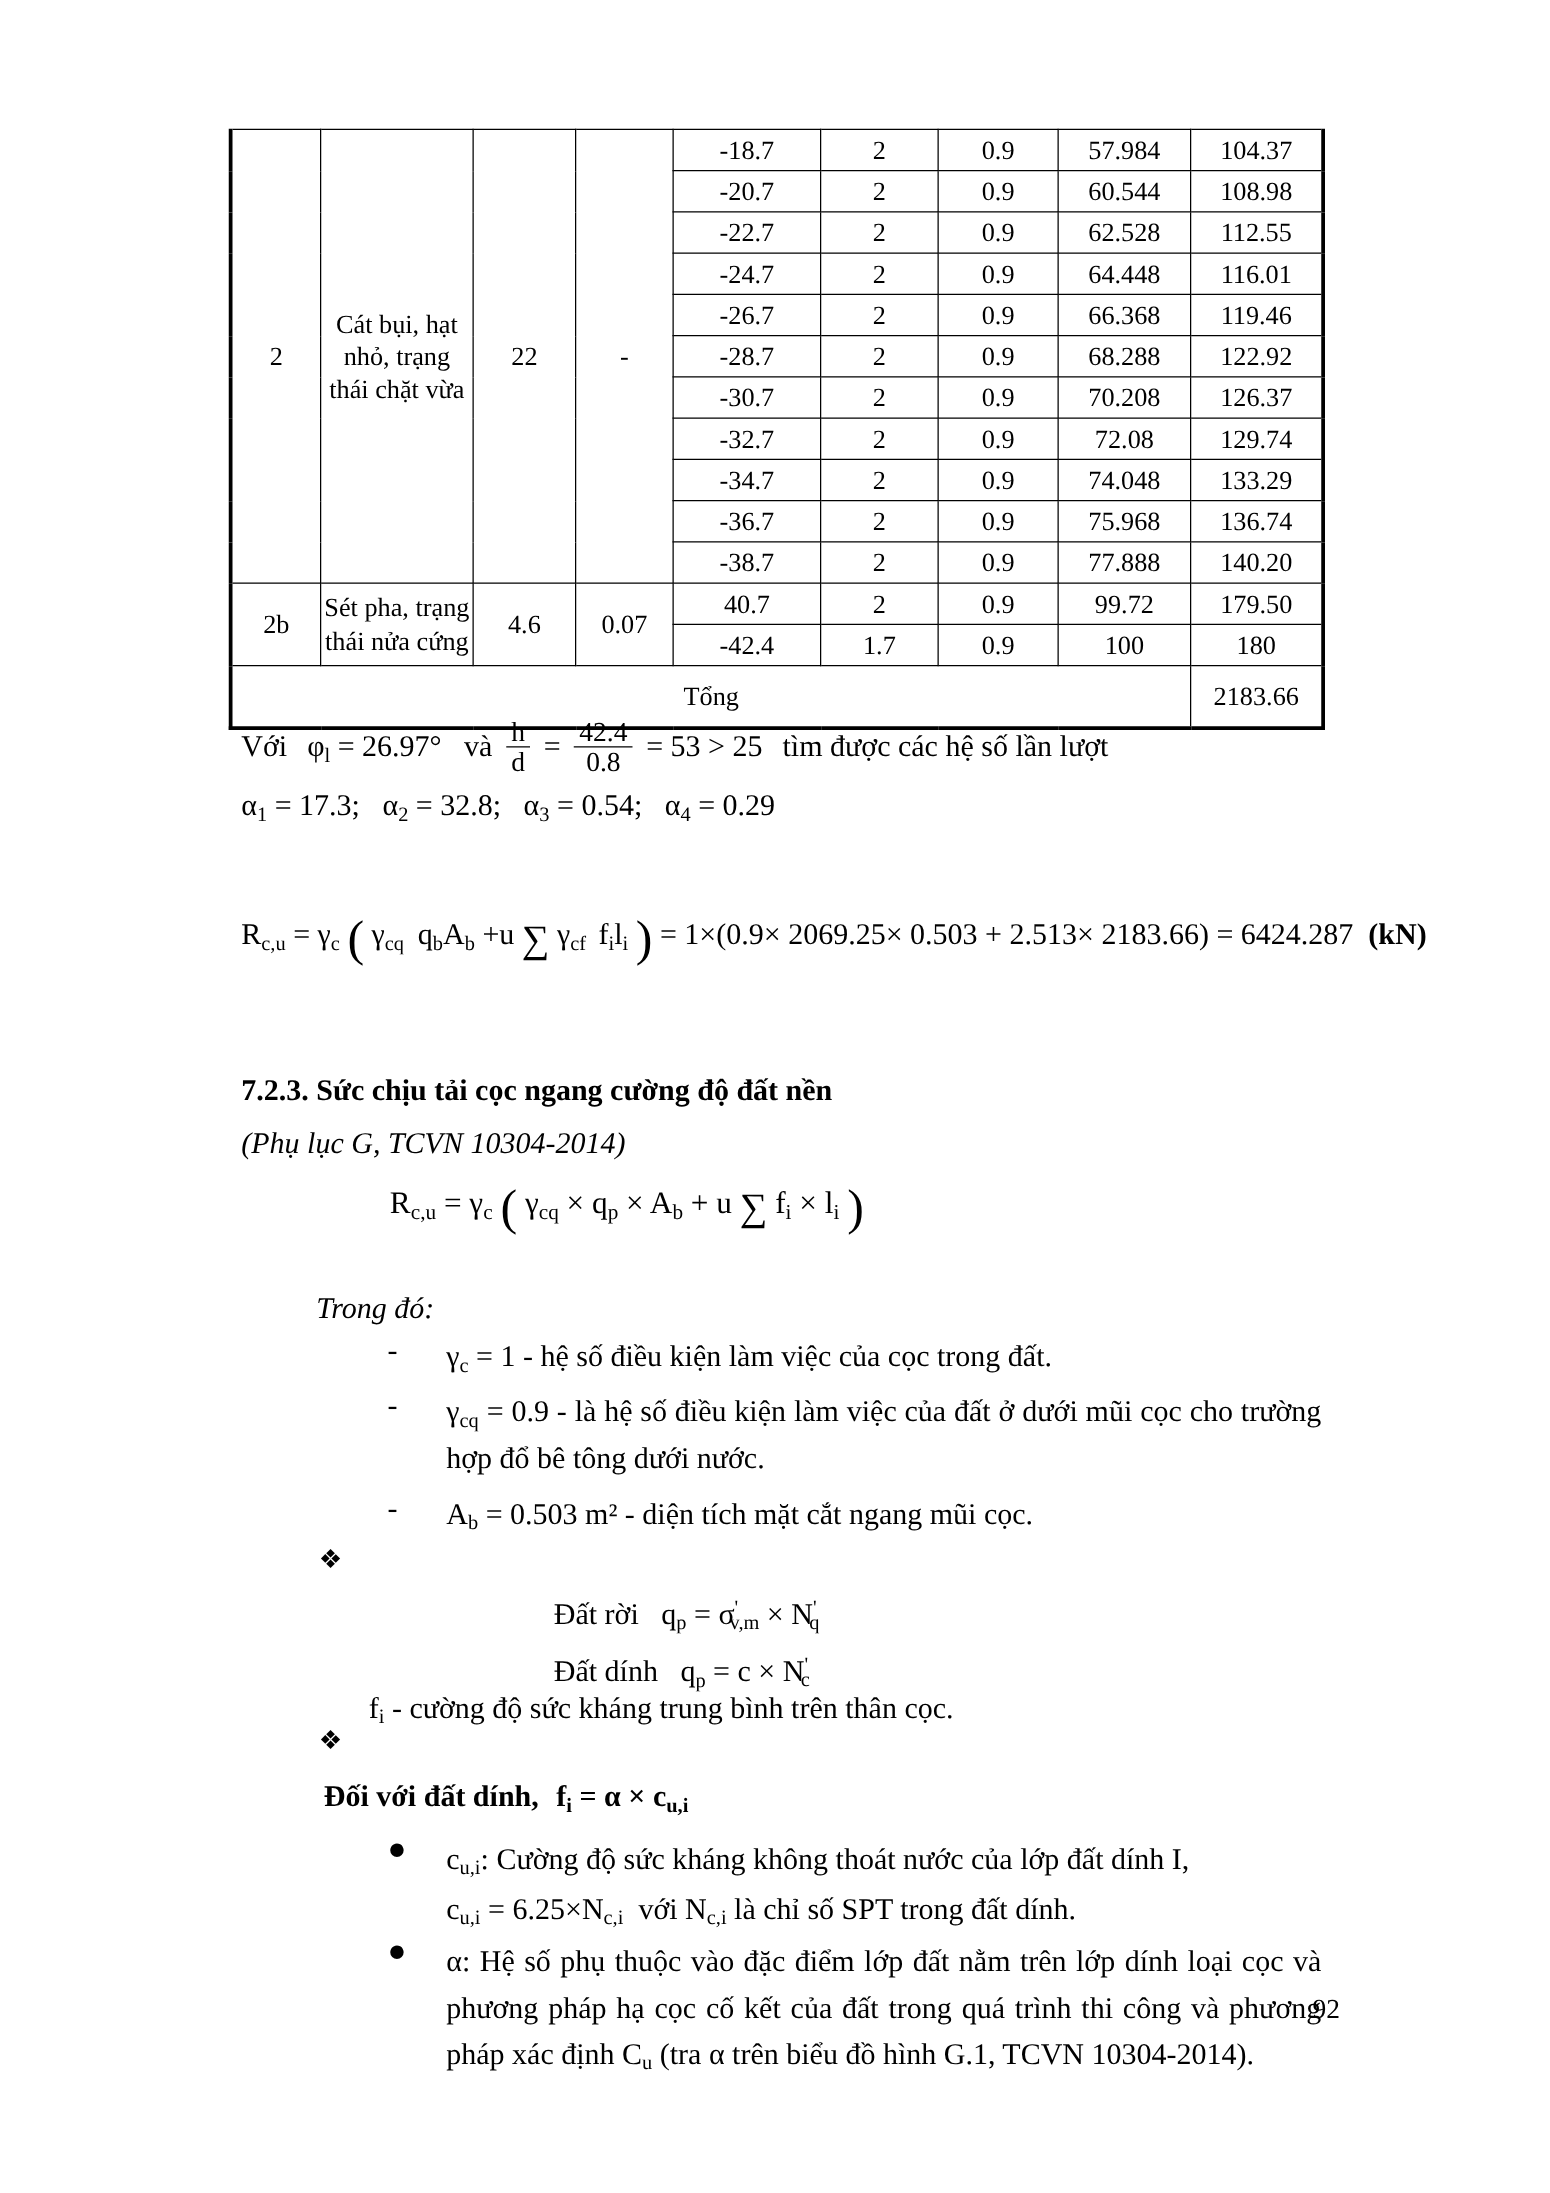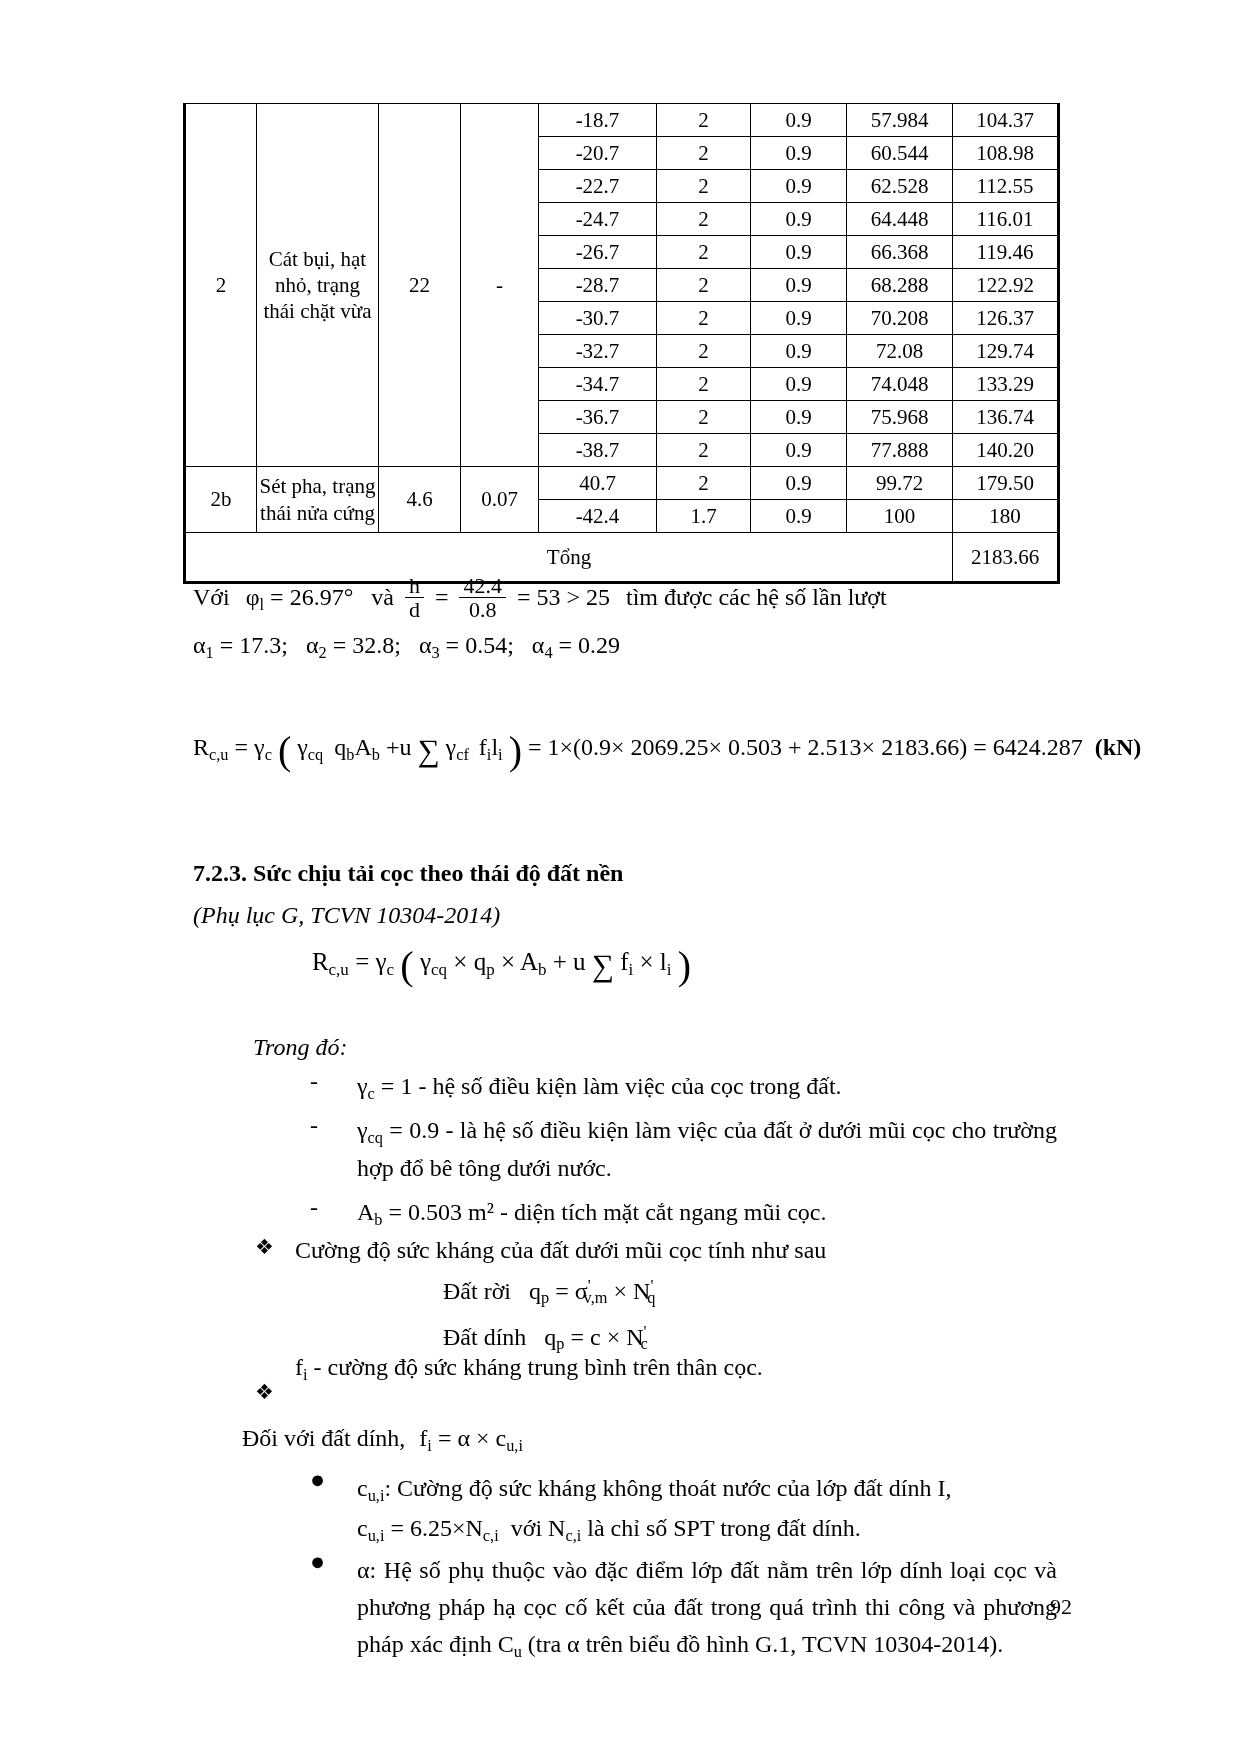--- a/index.html
+++ b/index.html
@@ -315,21 +315,21 @@
     <span style="margin-left:5px;">q</span><sub>b</sub><span>A</span><sub>b</sub>
     <span>+u</span>
     <span class="sigma">∑</span>
     <span>γ</span><sub>cf</sub>
     <span style="margin-left:4px;">f</span><sub>i</sub><span>l</span><sub>i</sub>
     <span class="big-paren">)</span>
     <span>= 1×(0.9× 2069.25× 0.503 + 2.513× 2183.66) = 6424.287</span>
     <span style="margin-left:6px;font-weight:bold;">(kN)</span>
   </div>
 
-  <div class="heading indent-1" style="top:860px;">7.2.3. Sức chịu tải cọc theo thái độ đất nền</div>
+  <div class="heading indent-1" style="top:860px;">7.2.3. Sức chịu tải cọc ngang cường độ đất nền</div>
   <div class="para indent-1 italic" style="top:898px;">(Phụ lục G, TCVN 10304-2014)</div>
 
   <div class="centered-eq" style="top:942px;">
     <span>R</span><sub>c,u</sub>
     <span>=</span>
     <span>γ</span><sub>c</sub>
     <span class="big-paren">(</span>
     <span>γ</span><sub>cq</sub>
     <span>×</span>
     <span>q</span><sub>p</sub>
@@ -357,21 +357,20 @@
     <span>= 0.9 - là hệ số điều kiện làm việc của đất ở dưới mũi cọc cho trường hợp đổ bê tông dưới nước.</span>
   </div>
 
   <div class="dash-mark" style="left:310px; top:1194px;">-</div>
   <div class="bullet-row" style="left:357px; top:1194px;">
     <span>A</span><sub>b</sub>
     <span>= 0.503 m² - diện tích mặt cắt ngang mũi cọc.</span>
   </div>
 
   <div class="diamond-mark" style="left:255px; top:1235px;">❖</div>
-  <div class="bullet-row" style="left:295px; top:1232px;">Cường độ sức kháng của đất dưới mũi cọc tính như sau</div>
 
   <div class="eqline" style="left:443px; top:1276px;">
     <span>Đất rời</span>
     <span style="margin-left:12px;">q</span><sub>p</sub>
     <span> = </span>
     <span>σ</span><sup>'</sup><sub style="margin-left:-7px;text-align:center;">v,m</sub>
     <span>×</span>
     <span>N</span><sup>'</sup><sub style="margin-left:-6px;">q</sub>
   </div>
 
@@ -383,21 +382,21 @@
     <span>×</span>
     <span>N</span><sup>'</sup><sub style="margin-left:-6px;">c</sub>
   </div>
 
   <div class="diamond-mark" style="left:255px; top:1380px;">❖</div>
   <div class="bullet-row" style="left:295px; top:1349px;">
     <span>f</span><sub>i</sub>
     <span>- cường độ sức kháng trung bình trên thân cọc.</span>
   </div>
 
-  <div class="bullet-row" style="left:242px; top:1420px;">
+  <div class="bullet-row" style="left:259px; top:1420px;font-weight:bold;">
     <span>Đối với đất dính,</span>
     <span style="margin-left:8px;">f</span><sub>i</sub>
     <span>= α × c</span><sub>u,i</sub>
   </div>
 
   <div class="dot-mark" style="left:310px; top:1466px;">●</div>
   <div class="justify-block" style="left:357px; top:1470px; width:700px;">
     <span>c</span><sub>u,i</sub><span>: Cường độ sức kháng không thoát nước của lớp đất dính I,</span>
   </div>
   <div class="bullet-row" style="left:357px; top:1510px;">

